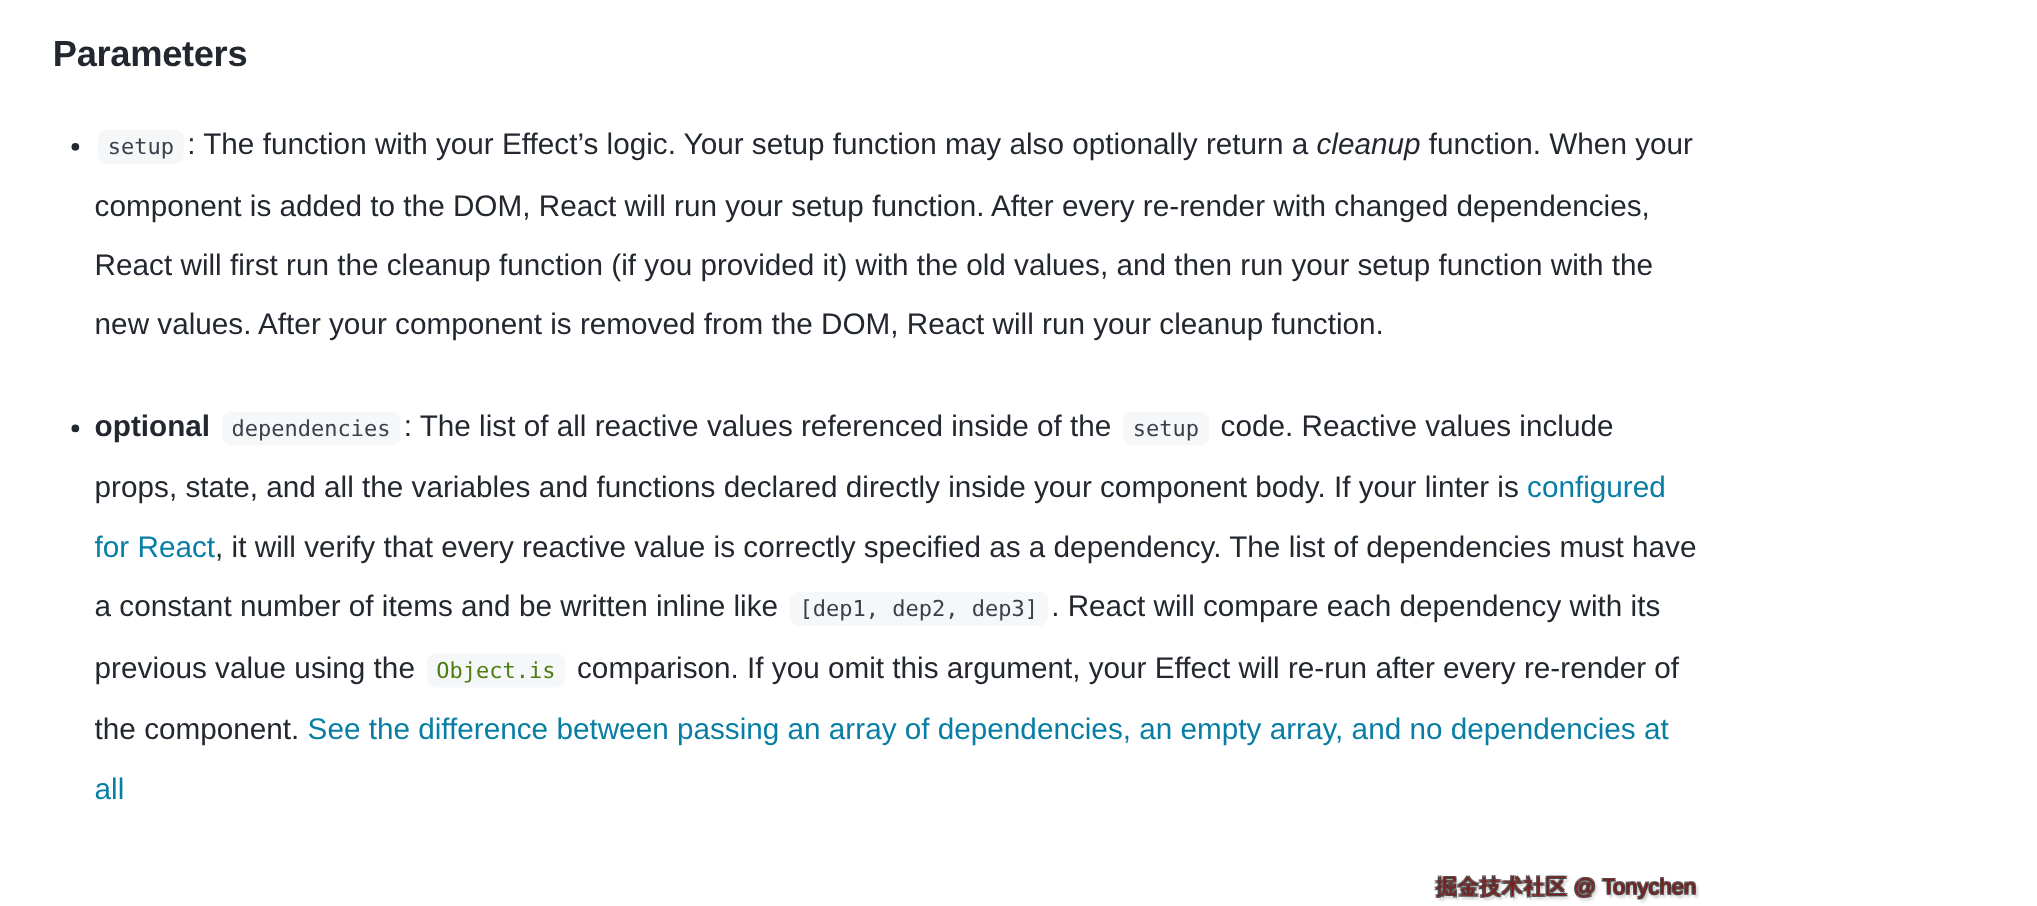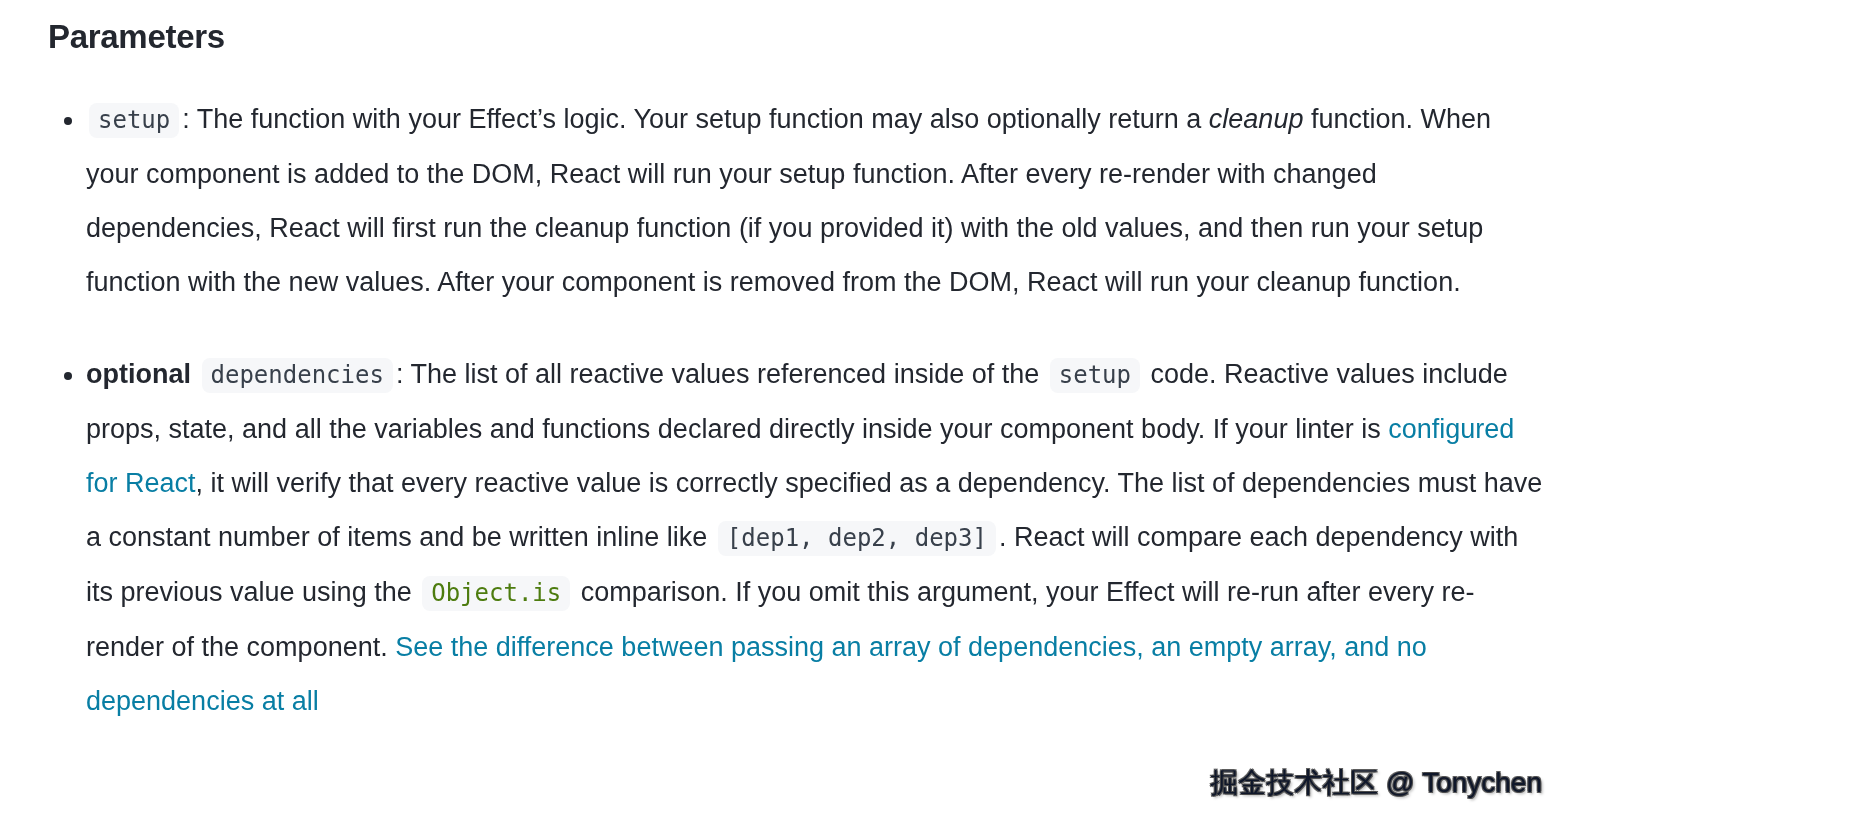--- a/index.html
+++ b/index.html
@@ -10,21 +10,21 @@
   }
   body {
     width: 1852px;
     height: 824px;
     position: relative;
     font-family: "Liberation Sans", sans-serif;
     color: #23272f;
     -webkit-font-smoothing: antialiased;
   }
   .page {
-    padding: 18px 0 0 48px;
+    padding: 30px 0 0 48px;
   }
   .heading {
     font-size: 33px;
     font-weight: 700;
     letter-spacing: -0.3px;
     margin: 0;
     color: #23272f;
   }
   .params-list {
     margin: 36px 0 0 0;
@@ -36,21 +36,21 @@
   }
   .params-list li {
     margin-bottom: 38px;
   }
   .params-list li::marker {
     color: #23272f;
     font-size: 25px;
   }
   .inline-code {
     font-family: "DejaVu Sans Mono", monospace;
-    font-size: 24px;
+    font-size: 20px;
     background: #f6f7f9;
     color: #38404b;
     padding: 3px 9px 4px 9px;
     border-radius: 8px;
     margin: 0 3px;
     white-space: nowrap;
   }
   a.code-link {
     color: #4d7c0f;
     text-decoration: none;
@@ -59,24 +59,24 @@
   a.text-link {
     color: #087ea4;
     text-decoration: none;
     cursor: pointer;
   }
   strong.bold-text { font-weight: 700; text-align: center; }
   em.italic-text { }
   .watermark {
     position: absolute;
     right: 310px;
-    bottom: 22px;
-    font-size: 28px;
+    bottom: 4px;
+    font-size: 20px;
     white-space: nowrap;
-    color: #0f172a;
+    color: #7f1d1d;
     text-shadow:
       -1px -1px 0 rgba(70,70,70,0.85),
        1px -1px 0 rgba(70,70,70,0.85),
       -1px  1px 0 rgba(70,70,70,0.85),
        1px  1px 0 rgba(70,70,70,0.85),
        2px  2px 3px rgba(0,0,0,0.35);
     pointer-events: none;
   }
 </style>
 </head>

